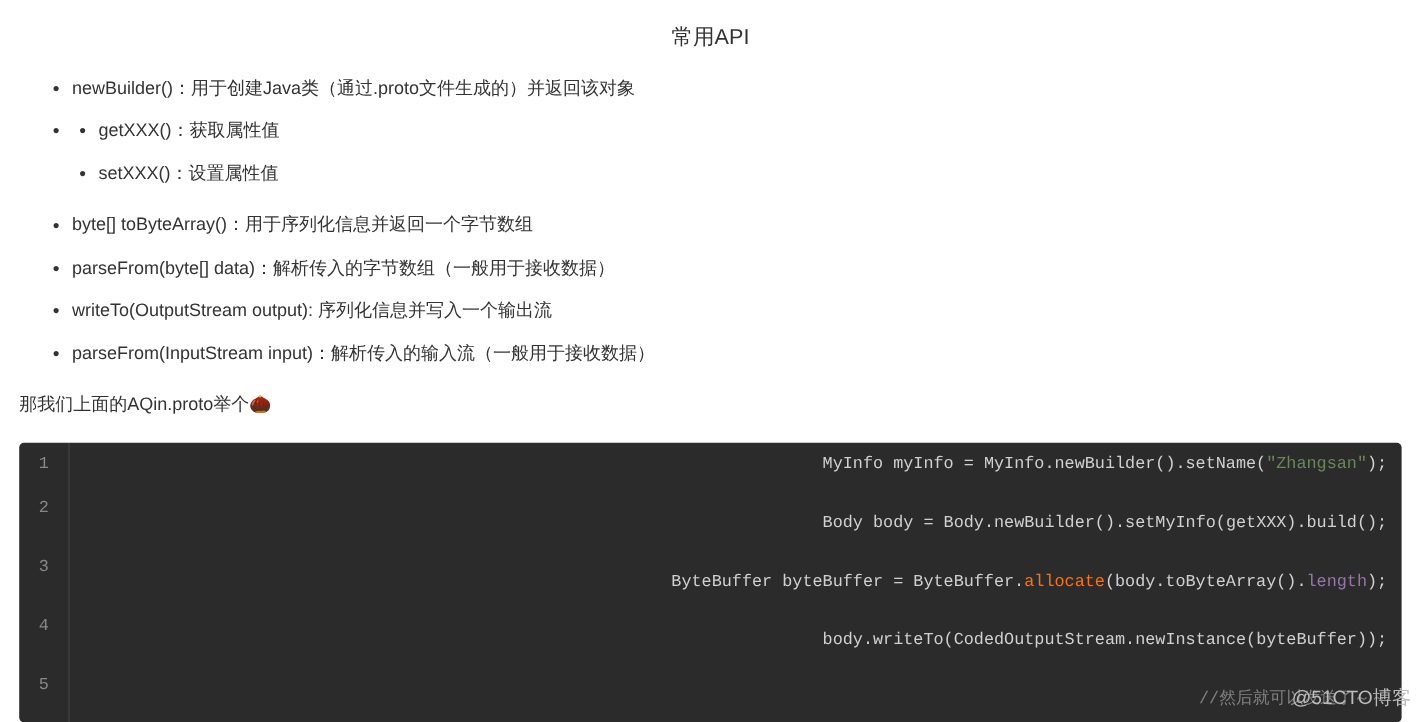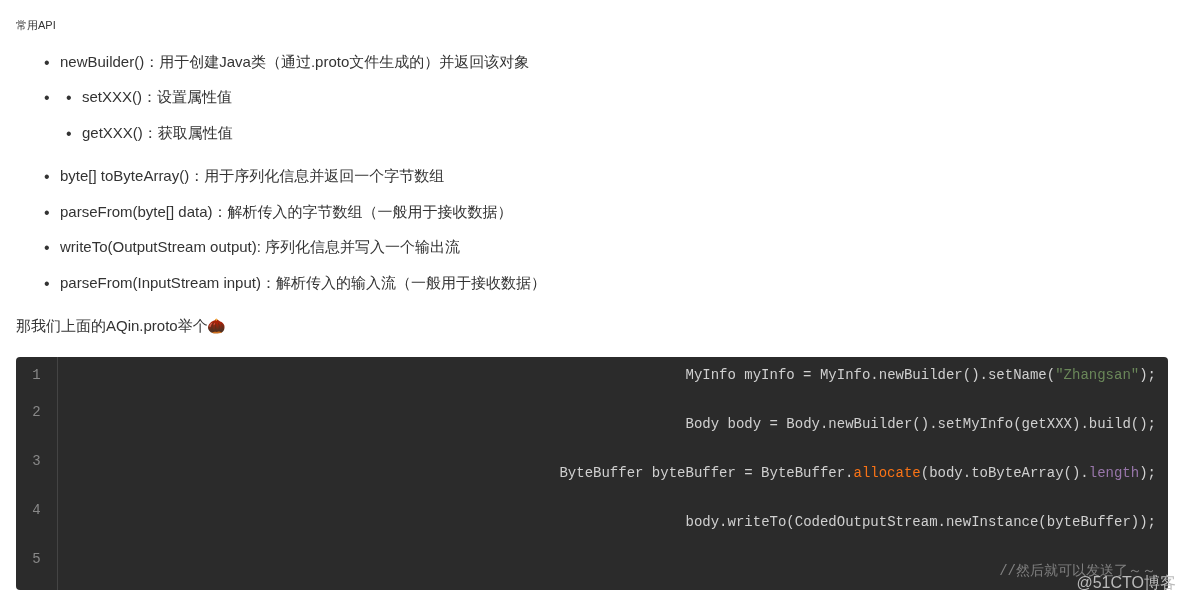--- a/index.html
+++ b/index.html
@@ -9,23 +9,24 @@
     }
     body {
       font-family: -apple-system, BlinkMacSystemFont, "Segoe UI", "PingFang SC", "Microsoft YaHei", sans-serif;
       background: #fff;
       color: #333;
       padding: 16px;
       font-size: 15px;
       line-height: 1.7;
     }
     .heading {
-      font-size: 11px;
+      font-size: 18px;
       color: #333;
       margin-bottom: 14px;
+      text-align: center;
     }
     ul {
       list-style: none;
       margin-bottom: 10px;
     }
     ul > li {
       position: relative;
       padding-left: 22px;
       margin-bottom: 10px;
     }
@@ -110,24 +111,24 @@
   <li>
     <span>newBuilder()：用于创建Java类（通过.proto文件生成的）并返回该对象</span>
   </li>
 </ul>
 
 <ul class="list-root">
   <li>
     <span></span>
     <ul>
       <li>
-        <span>setXXX()：设置属性值</span>
+        <span>getXXX()：获取属性值</span>
       </li>
       <li>
-        <span>getXXX()：获取属性值</span>
+        <span>setXXX()：设置属性值</span>
       </li>
     </ul>
   </li>
 </ul>
 
 <div class="spacer"></div>
 
 <ul class="list-root">
   <li>
     <span>byte[] toByteArray()：用于序列化信息并返回一个字节数组</span>

